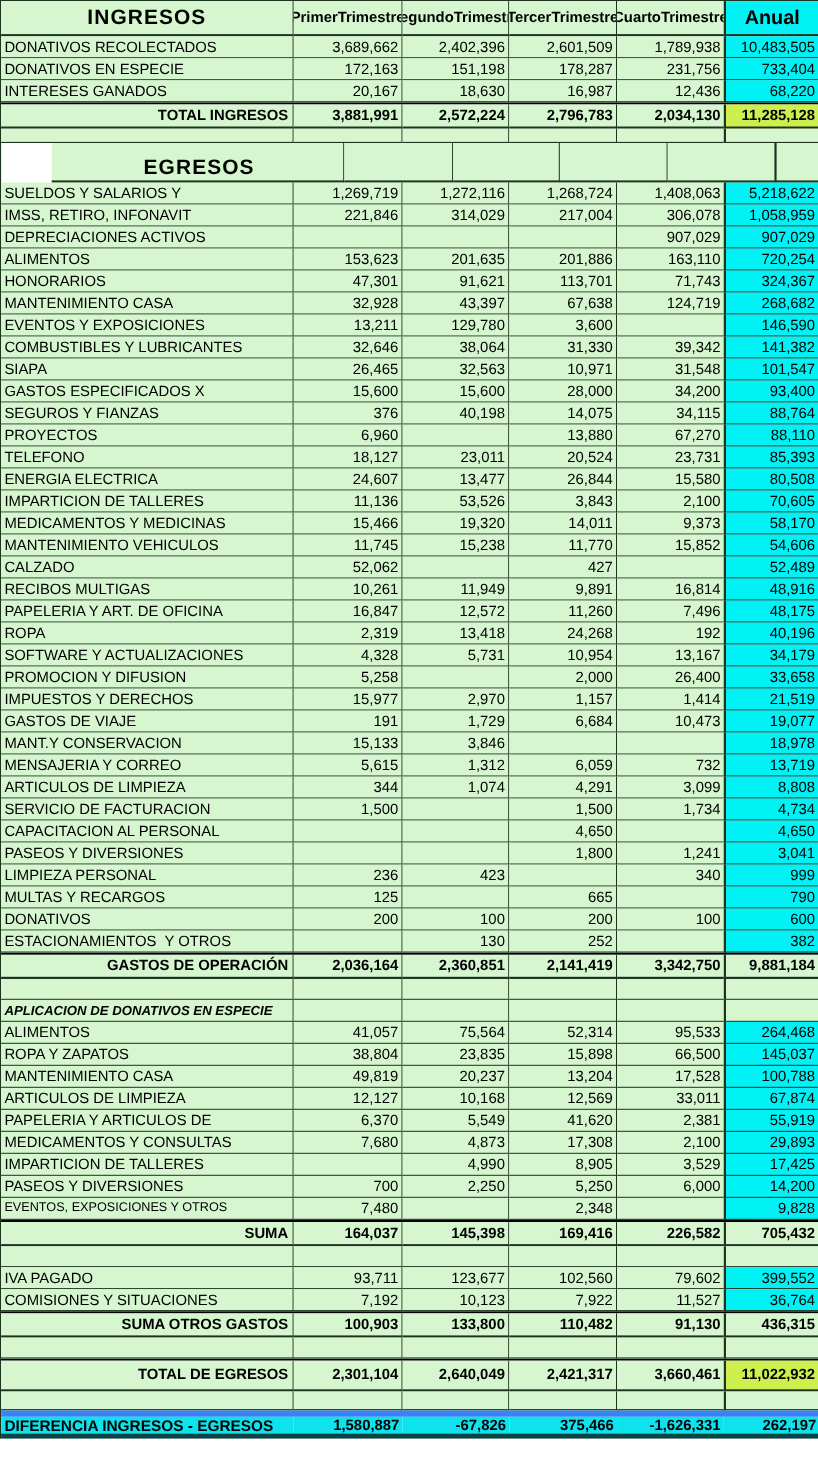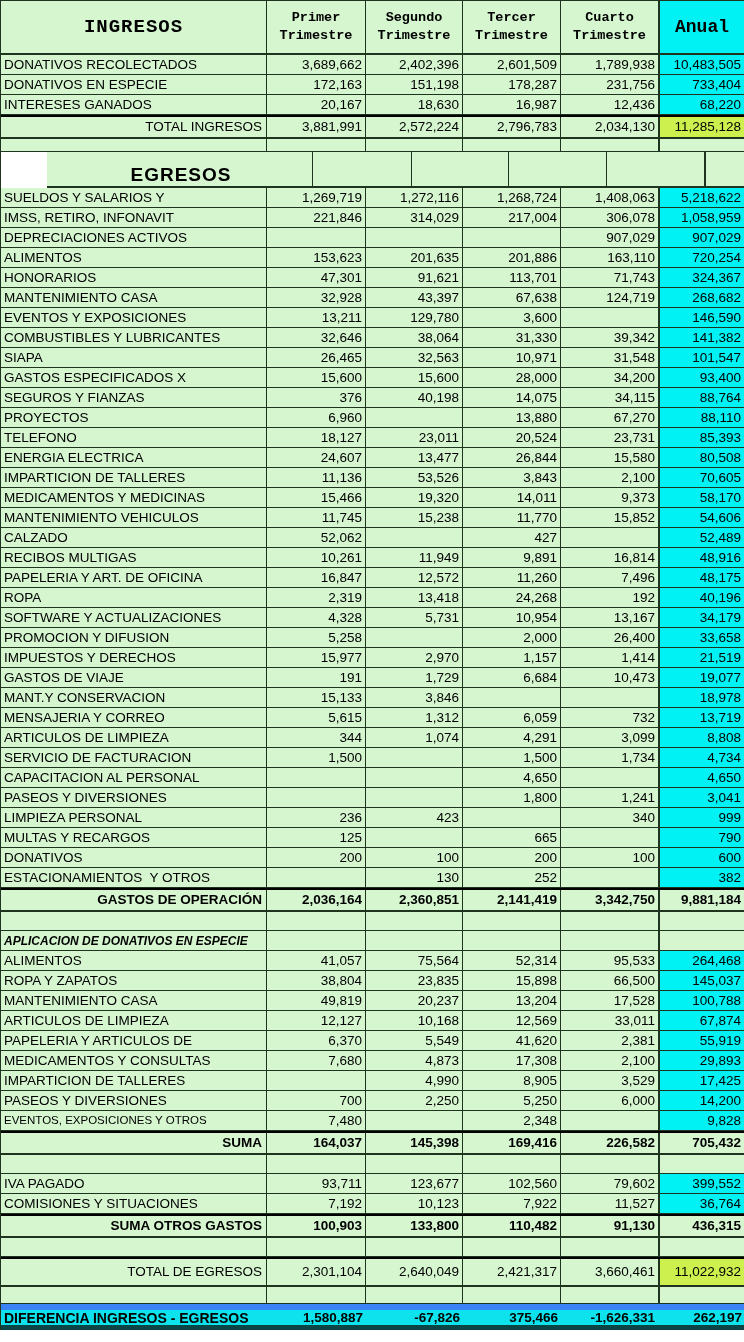--- a/index.html
+++ b/index.html
@@ -33,24 +33,24 @@
     font-size:13.5px;
     line-height:1;
   }
   .c5{border-right:none;}
   .c6{border-left:2px solid var(--grid);}
   .num{justify-content:flex-end;padding-right:3px;}
   .label{justify-content:flex-start;padding-left:3px;}
   .anual{background:var(--cyan);}
 
   
-  .row-header{height:54px;font-family:Liberation Mono, monospace;}
+  .row-header{height:32px;}
   .row-header .c{border-bottom-width:2px;}
   .hdr-title{justify-content:center;font-weight:bold;font-size:19px;letter-spacing:1px;}
-  .hdr-q{flex-direction:column;justify-content:center;font-weight:bold;font-size:13.5px;line-height:1.3;text-align:left;}
+  .hdr-q{flex-direction:row;justify-content:center;font-weight:bold;font-size:13.5px;line-height:1.3;text-align:left;}
   .hdr-anual{justify-content:center;font-weight:bold;font-size:18px;}
 
   
   .r-data{height:20px;}
   .r-blank{height:19px;}
   .r-blank.short{height:13px;}
   .r-blank.mid{height:17px;}
   .r-blank .anual{background:var(--green);}
   .r-section{height:36px;padding-left:46px;}
   .r-section .c{border-bottom-width:2px;}
@@ -58,21 +58,21 @@
   .r-section .label{justify-content:center;align-items:flex-end;font-weight:bold;font-size:19px;letter-spacing:1px;padding-bottom:2px;}
   .r-subheader{height:20px;}
   .r-subheader .anual{background:var(--green);}
   .r-subheader .label{font-weight:bold;font-style:italic;font-size:12px;}
   .r-total{height:24px;border-top:2px solid #000;}
   .r-total .c{font-weight:bold;border-bottom-width:2px;}
   .r-total .label{justify-content:flex-end;padding-right:4px;}
   .r-total .anual{background:var(--green);}
   .r-grand{height:24px;border-top:2px solid #000;}
   .r-grand.tall{height:30px;}
-  .r-grand .c{font-weight:normal;border-bottom-width:2px;}
+  .r-grand .c{font-weight:bold;border-bottom-width:2px;}
   .r-grand .label{justify-content:flex-end;padding-right:4px;}
   .r-grand .anual{background:var(--yellow);}
   .r-diff{height:26px;border-top:6px solid #3b82f6;border-bottom:5px solid #0a4444;}
   .r-diff .c{background:var(--cyan2);border:none;font-weight:bold;}
   .r-diff .label{font-size:14px;}
   .small .label{font-size:11.5px;}
 </style>
 </head>
 <body>
 

